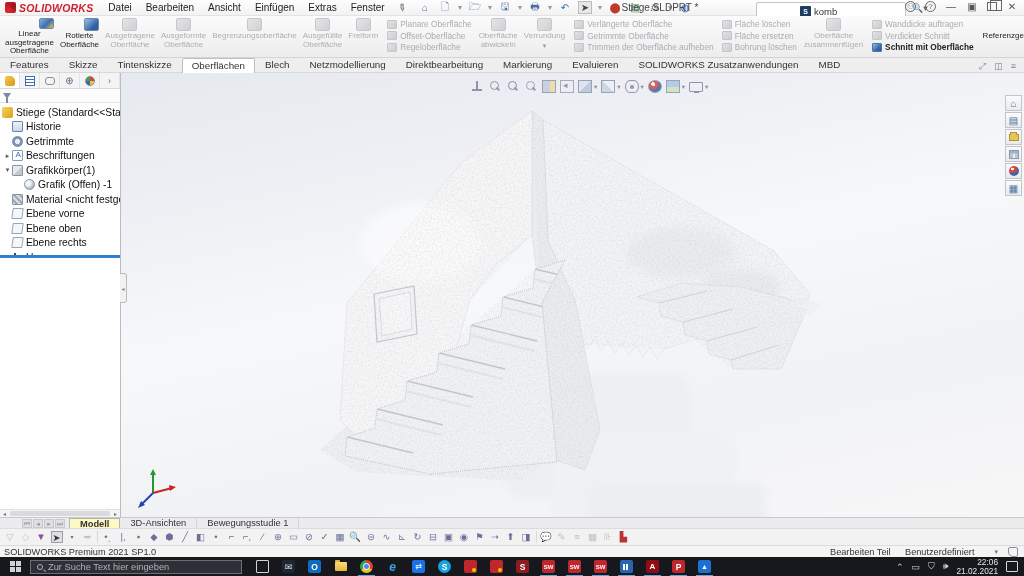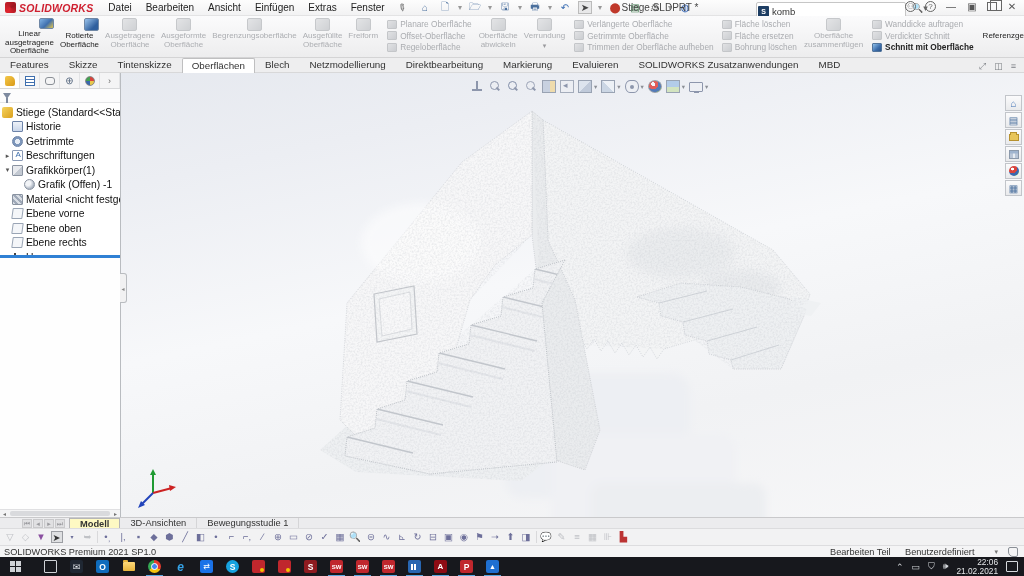--- a/index.html
+++ b/index.html
@@ -14,21 +14,21 @@
   .brand { display:flex; align-items:center; gap:3px; padding:0 8px 0 5px; }
   .brand-mark { width:11px; height:11px; background:conic-gradient(from 210deg,#e0252f,#9c1620 60%,#e0252f); border-radius:2px; }
   .brand-name { font-style:italic; font-weight:bold; color:#cf2030; font-size:10.5px; letter-spacing:.2px; }
   .menu-item { padding:0 7px; color:#222; cursor:default; }
   .pin-glyph { color:#555; font-size:10px; padding:0 6px; transform:rotate(40deg); display:inline-block; }
   .qa { display:flex; align-items:center; gap:6px; margin-left:6px; }
   .qa-btn { width:14px; height:13px; display:flex; align-items:center; justify-content:center; font-size:10px; color:#4a6f9d; }
   .qa-sep { color:#999; font-size:8px; }
   .win-title { position:absolute; left:560px; top:2px; width:200px; text-align:center; color:#444; font-size:10px; }
   .sw-search { position:absolute; right:118px; top:1.5px; width:150px; height:20px; background:#fff;
-    border:1px solid #c6c6c6; border-radius:2px; display:flex; align-items:center; font-size:9.5px; color:#333; }
+    border:1px solid #c6c6c6; border-radius:2px; display:flex; align-items:center; font-size:9.5px; color:#333;padding-left:42px; }
   .sw-search .badge { width:11px; height:11px; background:#1d3d63; color:#fff; font-size:7px; font-weight:bold;
     display:flex; align-items:center; justify-content:center; margin:0 3px 0 1px; border-radius:1px; }
   .search-mag { position:absolute; right:96px; top:3px; width:16px; height:11px; color:#666; font-size:9px; }
   .tb-ctl { position:absolute; top:1px; display:flex; align-items:center; gap:9px; right:6px; color:#555; }
   .circle-ic { width:11px; height:11px; border:1px solid #666; border-radius:50%; font-size:8px; line-height:9px; text-align:center; color:#666; }
   .winbtn { font-size:10px; color:#555; width:12px; text-align:center; }
   .restore-ic { width:10px; height:9px; border:1px solid #666; position:relative; }
   .restore-ic::after { content:""; position:absolute; left:2px; top:-3px; width:10px; height:9px; border:1px solid #666; background:transparent; }
 
   
@@ -662,20 +662,24 @@
 
   <div id="taskbar">
     <div id="start">
       <span class="startgrid">
           <i></i>
           <i></i>
           <i></i>
           <i></i>
         </span>
     </div>
+    <div id="tb-search">
+      <span class="tbmag"></span>
+      <span>Zur Suche Text hier eingeben</span>
+    </div>
     <div id="tb-icons">
       <span class="ti ti-taskview"></span>
       <span class="ti ti-mail"></span>
       <span class="ti ti-outlook">O</span>
       <span class="ti ti-folder">
           <span class="fold"></span>
         </span>
       <span class="ti ti-chrome ul"></span>
       <span class="ti ti-ie">e</span>
       <span class="ti ti-tv"></span>

